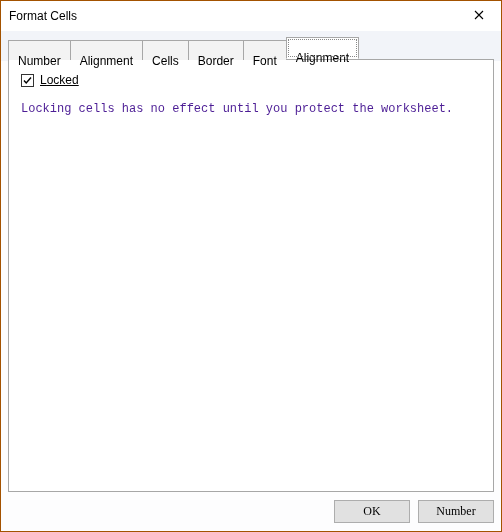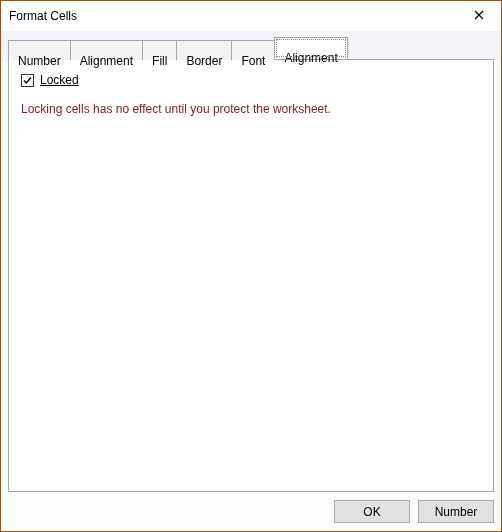--- a/index.html
+++ b/index.html
@@ -95,28 +95,30 @@
     border: 1px solid #333;
     background: #fff;
     display: flex;
     align-items: center;
     justify-content: center;
   }
   .checkbox svg { width: 11px; height: 11px; display:block; }
   .checkbox-label { line-height: 13px; text-decoration: underline; }
   .checkbox-label .accel { text-decoration: underline; }
   .desc {
-    color: #7f1d1d;
+    color: #4c1d95;
     line-height: 16px;
+    font-family: Liberation Mono, monospace;
   }
   .buttons {
     display: flex;
     justify-content: flex-end;
     gap: 8px;
     padding-top: 8px;
+    font-family: Liberation Serif, serif;
   }
   .btn {
     min-width: 76px;
     height: 23px;
     border: 1px solid #adadad;
     background: #e1e1e1;
     font-size: 12px;
     font-family: inherit;
     padding: 0 12px;
     cursor: default;
@@ -136,21 +138,21 @@
           </svg>
       </span>
     </div>
   </div>
 
   <div class="client">
 
     <div class="tabstrip">
       <div class="tab">Number</div>
       <div class="tab">Alignment</div>
-      <div class="tab">Fill</div>
+      <div class="tab">Cells</div>
       <div class="tab">Border</div>
       <div class="tab">Font</div>
       <div class="tab active">Alignment</div>
     </div>
 
     <div class="tabpanel">
       <div class="checkbox-row">
         <div class="checkbox">
           <span>
             <svg viewBox="0 0 11 11">

